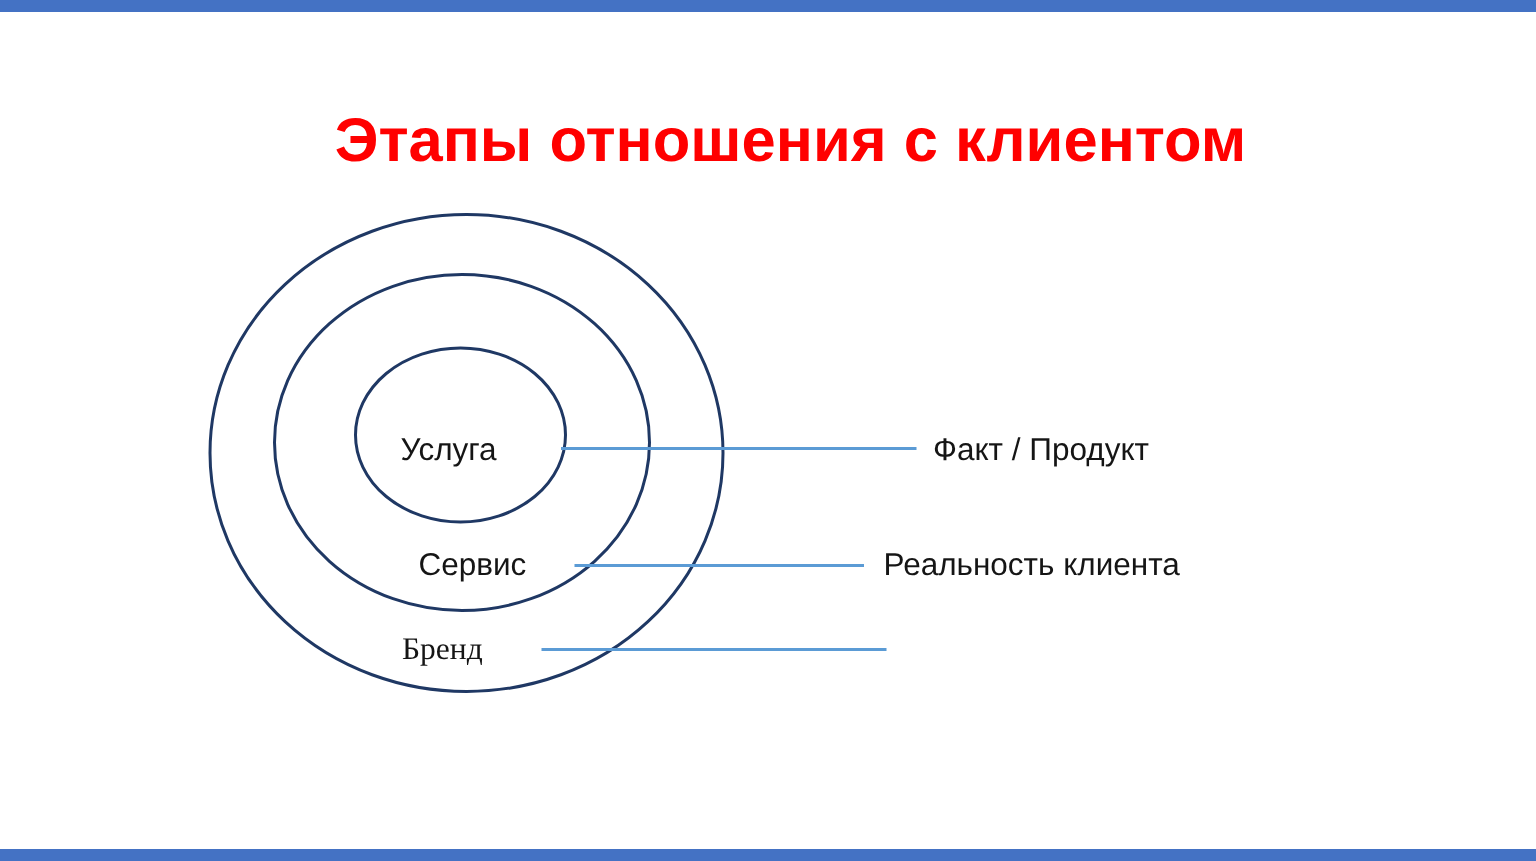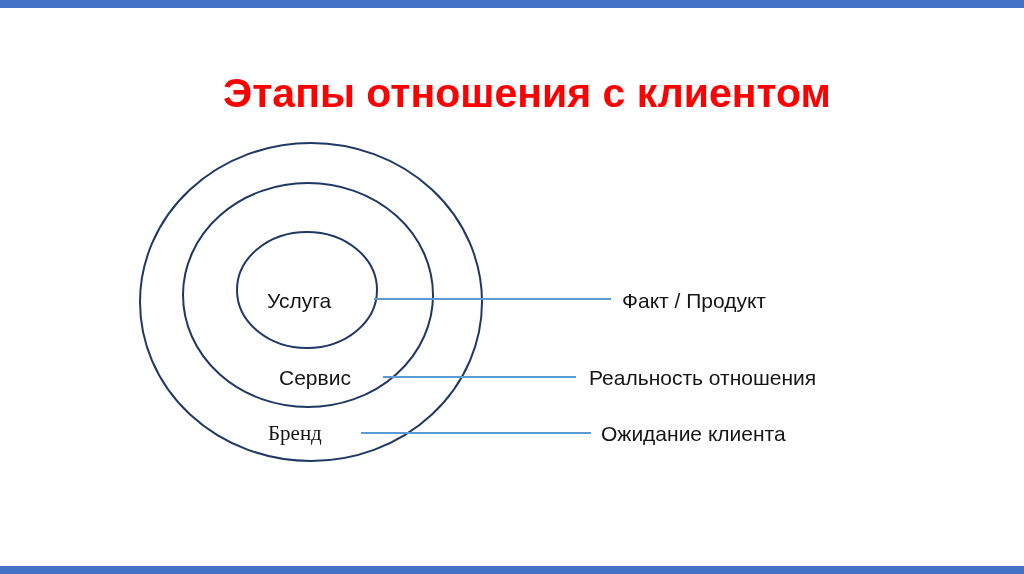--- a/index.html
+++ b/index.html
@@ -72,17 +72,16 @@
   <div class="slide-title">Этапы отношения с клиентом</div>
 
   <div class="label ring-label" style="left:267px; top:300px;text-align:center;">Услуга</div>
 
   <div class="label ring-label" style="left:267px; top:377px;margin-left:12px;">Сервис</div>
 
   <div class="label ring-label" style="left:268px; top:433px;font-family:Liberation Serif, serif;">Бренд</div>
 
   <div class="label callout-label" style="left:622px; top:300px;">Факт / Продукт</div>
 
-  <div class="label callout-label" style="left:589px; top:377px;">Реальность отношения</div>
+  <div class="label callout-label" style="left:589px; top:377px;">Реальность клиента</div>
 
-  <div class="label callout-label" style="left:601px; top:433px;">Ожидание клиента</div>
 
 </div>
 
 </body></html>

